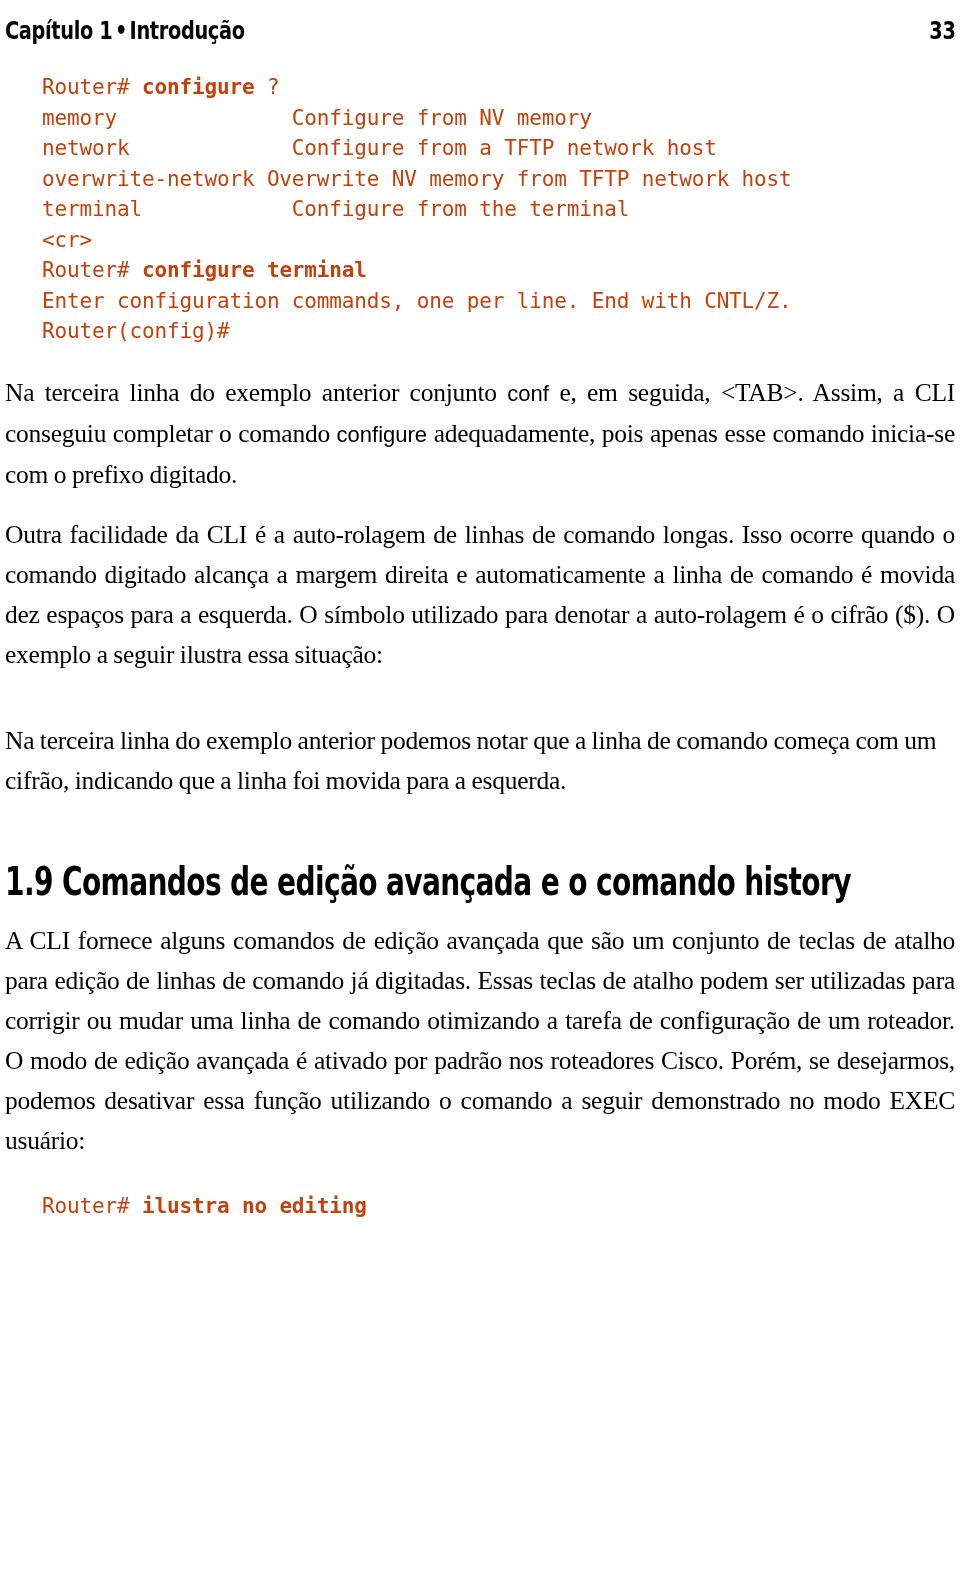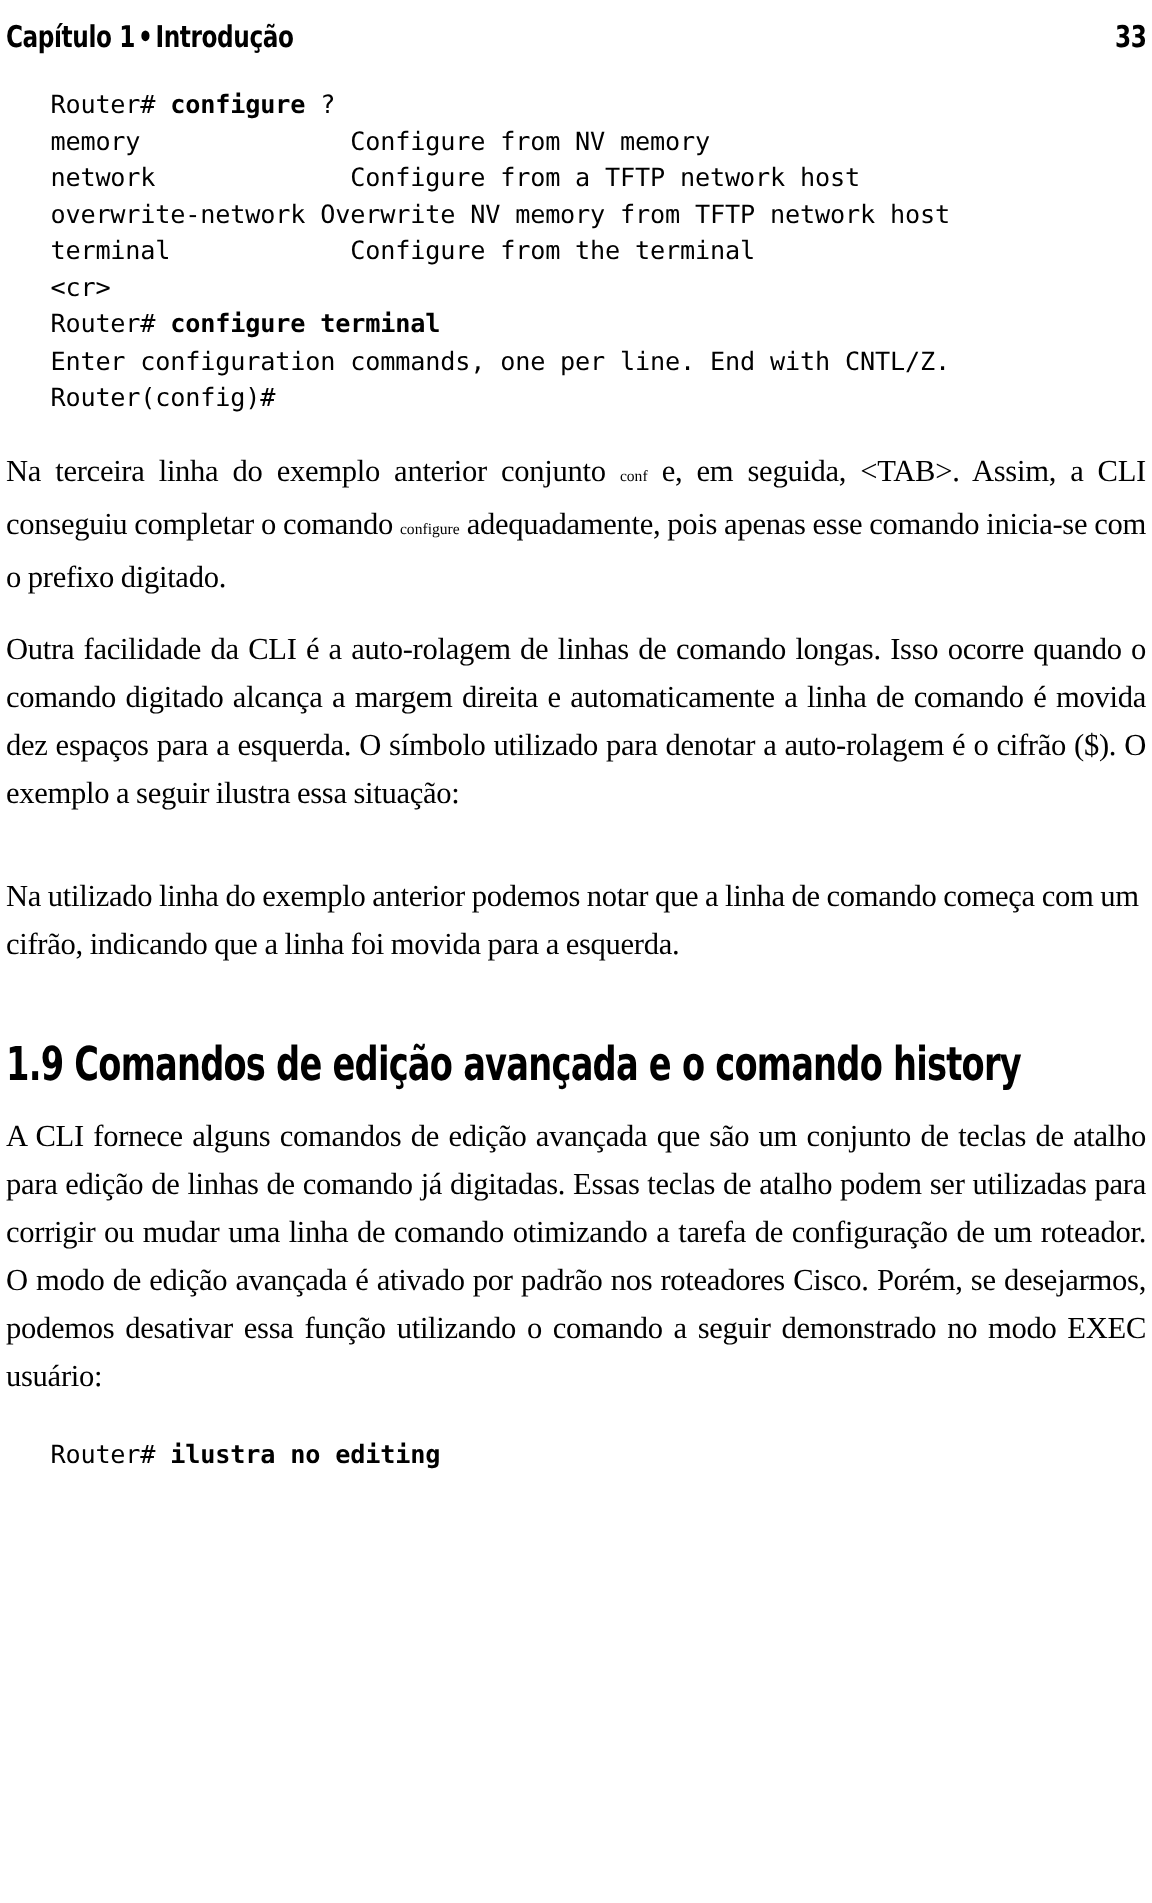--- a/index.html
+++ b/index.html
@@ -59,36 +59,36 @@
     line-height: 40px;
     text-align: justify;
     text-justify: inter-word;
     letter-spacing: -0.25px;
     word-spacing: -0.5px;
     hyphens: manual;
   }
   p.body.last-ragged { text-align: left; }
 
   .mono-inline {
-    font-family: Liberation Serif, serif;
-    font-size: 13px;
+    font-family: Liberation Sans, sans-serif;
+    font-size: 22px;
     letter-spacing: 0;
     word-spacing: 0;
   }
 
   
   pre.code {
     margin: 0;
     padding: 0 0 0 37px;
     font-family: "DejaVu Sans Mono", "Liberation Mono", monospace;
     font-size: 21px;
     line-height: 30.5px;
     letter-spacing: -0.15px;
     white-space: pre;
-    color: #000000;
+    color: #c2410c;
   }
   pre.code b { font-weight: 700; }
 
   
   h2.section-heading {
     margin: 0;
     font-family: "DejaVu Sans Condensed", "Liberation Sans Narrow", "Liberation Sans", sans-serif;
     font-weight: 700;
     font-size: 39px;
     line-height: 46px;
@@ -138,21 +138,21 @@
 
   <div class="sp-20"></div>
 
   <p class="body">Outra facilidade da CLI é a auto-rolagem de linhas de comando longas. Isso ocorre quando o comando digitado alcança a margem direita e automaticamente a linha de comando é movida dez espaços para a esquerda. O símbolo utilizado para denotar a auto-rolagem é o cifrão ($). O exemplo a seguir ilustra essa situação:</p>
 
   <div class="sp-22"></div>
 
 
   <div class="sp-24"></div>
 
-  <p class="body last-ragged">Na utilizado linha do exemplo anterior podemos notar que a linha de comando começa com um cifrão, indicando que a linha foi movida para a esquerda.</p>
+  <p class="body last-ragged">Na terceira linha do exemplo anterior podemos notar que a linha de comando começa com um cifrão, indicando que a linha foi movida para a esquerda.</p>
 
   <div class="sp-58"></div>
 
   <h2 class="section-heading">1.9 Comandos de edição avançada e o comando history</h2>
 
   <div class="sp-16"></div>
 
   <p class="body">A CLI fornece alguns comandos de edição avançada que são um conjunto de teclas de atalho para edição de linhas de comando já digitadas. Essas teclas de atalho podem ser utilizadas para corrigir ou mudar uma linha de comando otimizando a tarefa de configuração de um roteador.  O modo de edição avançada é ativado por padrão nos roteadores Cisco. Porém, se desejarmos, podemos desativar essa função utilizando o comando a seguir demonstrado no modo EXEC usuário:</p>
 
   <div class="sp-30"></div>

